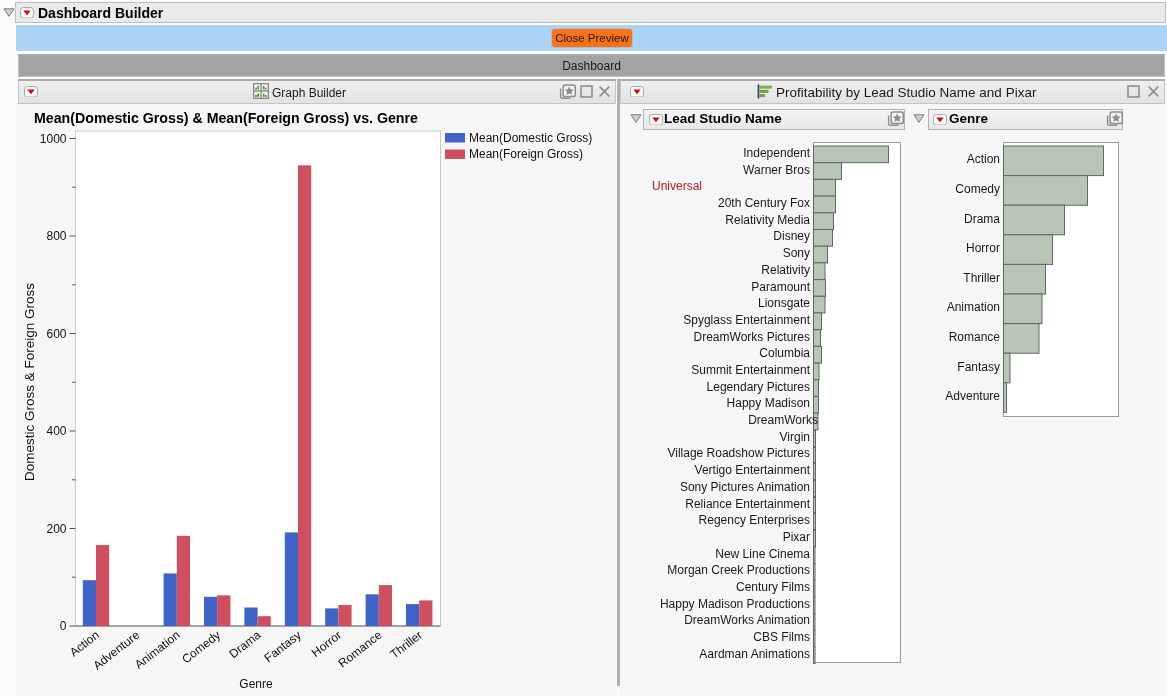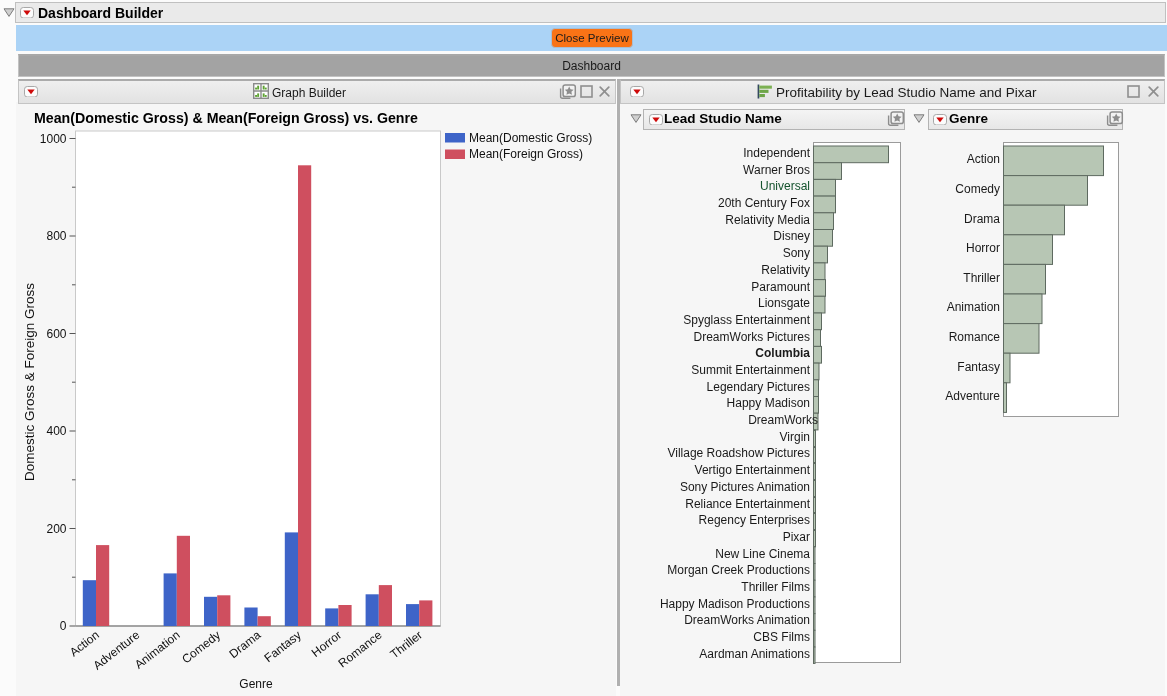--- a/index.html
+++ b/index.html
@@ -164,45 +164,45 @@
     <rect x="0.5" y="404.80" width="1.5" height="16.70" fill="#b7c6b4" stroke="#5e6a60" stroke-width="1"></rect>
     <rect x="0.5" y="421.50" width="1.5" height="16.70" fill="#b7c6b4" stroke="#5e6a60" stroke-width="1"></rect>
     <rect x="0.5" y="438.20" width="1.5" height="16.70" fill="#b7c6b4" stroke="#5e6a60" stroke-width="1"></rect>
     <rect x="0.5" y="454.90" width="1.5" height="16.70" fill="#b7c6b4" stroke="#5e6a60" stroke-width="1"></rect>
     <rect x="0.5" y="471.60" width="1.5" height="16.70" fill="#b7c6b4" stroke="#5e6a60" stroke-width="1"></rect>
     <rect x="0.5" y="488.30" width="1.5" height="16.70" fill="#b7c6b4" stroke="#5e6a60" stroke-width="1"></rect>
     <rect x="0.5" y="505.00" width="1.5" height="16.70" fill="#b7c6b4" stroke="#5e6a60" stroke-width="1"></rect>
   </svg>
 <div class="abs" style="left:0px;top:145.8px;width:810px;text-align:right;font-size:12px;color:#1a1a1a;">Independent</div>
 <div class="abs" style="left:0px;top:162.5px;width:810px;text-align:right;font-size:12px;color:#1a1a1a;">Warner Bros</div>
-<div class="abs" style="left:0px;top:179.2px;width:810px;text-align:right;font-size:12px;color:#14532d;">Universal</div>
+<div class="abs" style="left:0px;top:179.2px;width:702px;text-align:right;font-size:12px;color:#b91c1c;">Universal</div>
 <div class="abs" style="left:0px;top:195.9px;width:810px;text-align:right;font-size:12px;color:#1a1a1a;">20th Century Fox</div>
 <div class="abs" style="left:0px;top:212.7px;width:810px;text-align:right;font-size:12px;color:#1a1a1a;">Relativity Media</div>
 <div class="abs" style="left:0px;top:229.3px;width:810px;text-align:right;font-size:12px;color:#1a1a1a;">Disney</div>
 <div class="abs" style="left:0px;top:246.0px;width:810px;text-align:right;font-size:12px;color:#1a1a1a;">Sony</div>
 <div class="abs" style="left:0px;top:262.8px;width:810px;text-align:right;font-size:12px;color:#1a1a1a;">Relativity</div>
 <div class="abs" style="left:0px;top:279.5px;width:810px;text-align:right;font-size:12px;color:#1a1a1a;">Paramount</div>
 <div class="abs" style="left:0px;top:296.1px;width:810px;text-align:right;font-size:12px;color:#1a1a1a;">Lionsgate</div>
 <div class="abs" style="left:0px;top:312.9px;width:810px;text-align:right;font-size:12px;color:#1a1a1a;">Spyglass Entertainment</div>
 <div class="abs" style="left:0px;top:329.6px;width:810px;text-align:right;font-size:12px;color:#1a1a1a;">DreamWorks Pictures</div>
-<div class="abs" style="left:0px;top:346.2px;width:810px;text-align:right;font-size:12px;color:#1a1a1a;font-weight:bold;">Columbia</div>
+<div class="abs" style="left:0px;top:346.2px;width:810px;text-align:right;font-size:12px;color:#1a1a1a;">Columbia</div>
 <div class="abs" style="left:0px;top:363.0px;width:810px;text-align:right;font-size:12px;color:#1a1a1a;">Summit Entertainment</div>
 <div class="abs" style="left:0px;top:379.6px;width:810px;text-align:right;font-size:12px;color:#1a1a1a;">Legendary Pictures</div>
 <div class="abs" style="left:0px;top:396.4px;width:810px;text-align:right;font-size:12px;color:#1a1a1a;">Happy Madison</div>
 <div class="abs" style="left:8px;top:413.1px;width:810px;text-align:right;font-size:12px;color:#1a1a1a;">DreamWorks</div>
 <div class="abs" style="left:0px;top:429.8px;width:810px;text-align:right;font-size:12px;color:#1a1a1a;">Virgin</div>
 <div class="abs" style="left:0px;top:446.4px;width:810px;text-align:right;font-size:12px;color:#1a1a1a;">Village Roadshow Pictures</div>
 <div class="abs" style="left:0px;top:463.2px;width:810px;text-align:right;font-size:12px;color:#1a1a1a;">Vertigo Entertainment</div>
 <div class="abs" style="left:0px;top:479.9px;width:810px;text-align:right;font-size:12px;color:#1a1a1a;">Sony Pictures Animation</div>
 <div class="abs" style="left:0px;top:496.6px;width:810px;text-align:right;font-size:12px;color:#1a1a1a;">Reliance Entertainment</div>
 <div class="abs" style="left:0px;top:513.2px;width:810px;text-align:right;font-size:12px;color:#1a1a1a;">Regency Enterprises</div>
 <div class="abs" style="left:0px;top:529.9px;width:810px;text-align:right;font-size:12px;color:#1a1a1a;">Pixar</div>
 <div class="abs" style="left:0px;top:546.6px;width:810px;text-align:right;font-size:12px;color:#1a1a1a;">New Line Cinema</div>
 <div class="abs" style="left:0px;top:563.4px;width:810px;text-align:right;font-size:12px;color:#1a1a1a;">Morgan Creek Productions</div>
-<div class="abs" style="left:0px;top:580.1px;width:810px;text-align:right;font-size:12px;color:#1a1a1a;">Thriller Films</div>
+<div class="abs" style="left:0px;top:580.1px;width:810px;text-align:right;font-size:12px;color:#1a1a1a;">Century Films</div>
 <div class="abs" style="left:0px;top:596.8px;width:810px;text-align:right;font-size:12px;color:#1a1a1a;">Happy Madison Productions</div>
 <div class="abs" style="left:0px;top:613.4px;width:810px;text-align:right;font-size:12px;color:#1a1a1a;">DreamWorks Animation</div>
 <div class="abs" style="left:0px;top:630.1px;width:810px;text-align:right;font-size:12px;color:#1a1a1a;">CBS Films</div>
 <div class="abs" style="left:0px;top:646.9px;width:810px;text-align:right;font-size:12px;color:#1a1a1a;">Aardman Animations</div>
 <svg class="abs" style="left:913px;top:114px" width="12" height="9" viewBox="0 0 12 9">
 <path d="M1 0.8 L11 0.8 L6 8.4 Z" fill="#cfcfcf" stroke="#7c7c7c" stroke-width="1"></path>
   </svg>
 <div class="abs" style="left:928px;top:109px;width:195px;height:21px;background:linear-gradient(#f4f4f4,#e7e7e7);border:1px solid #b3b3b3;"></div>
 <svg class="abs" style="left:933px;top:113.5px" width="14" height="11.5" viewBox="0 0 14 11.5">
 <rect x="0.5" y="0.5" width="13" height="10.5" rx="2.8" fill="#fcfcfc" stroke="#a8a8a8"></rect>

